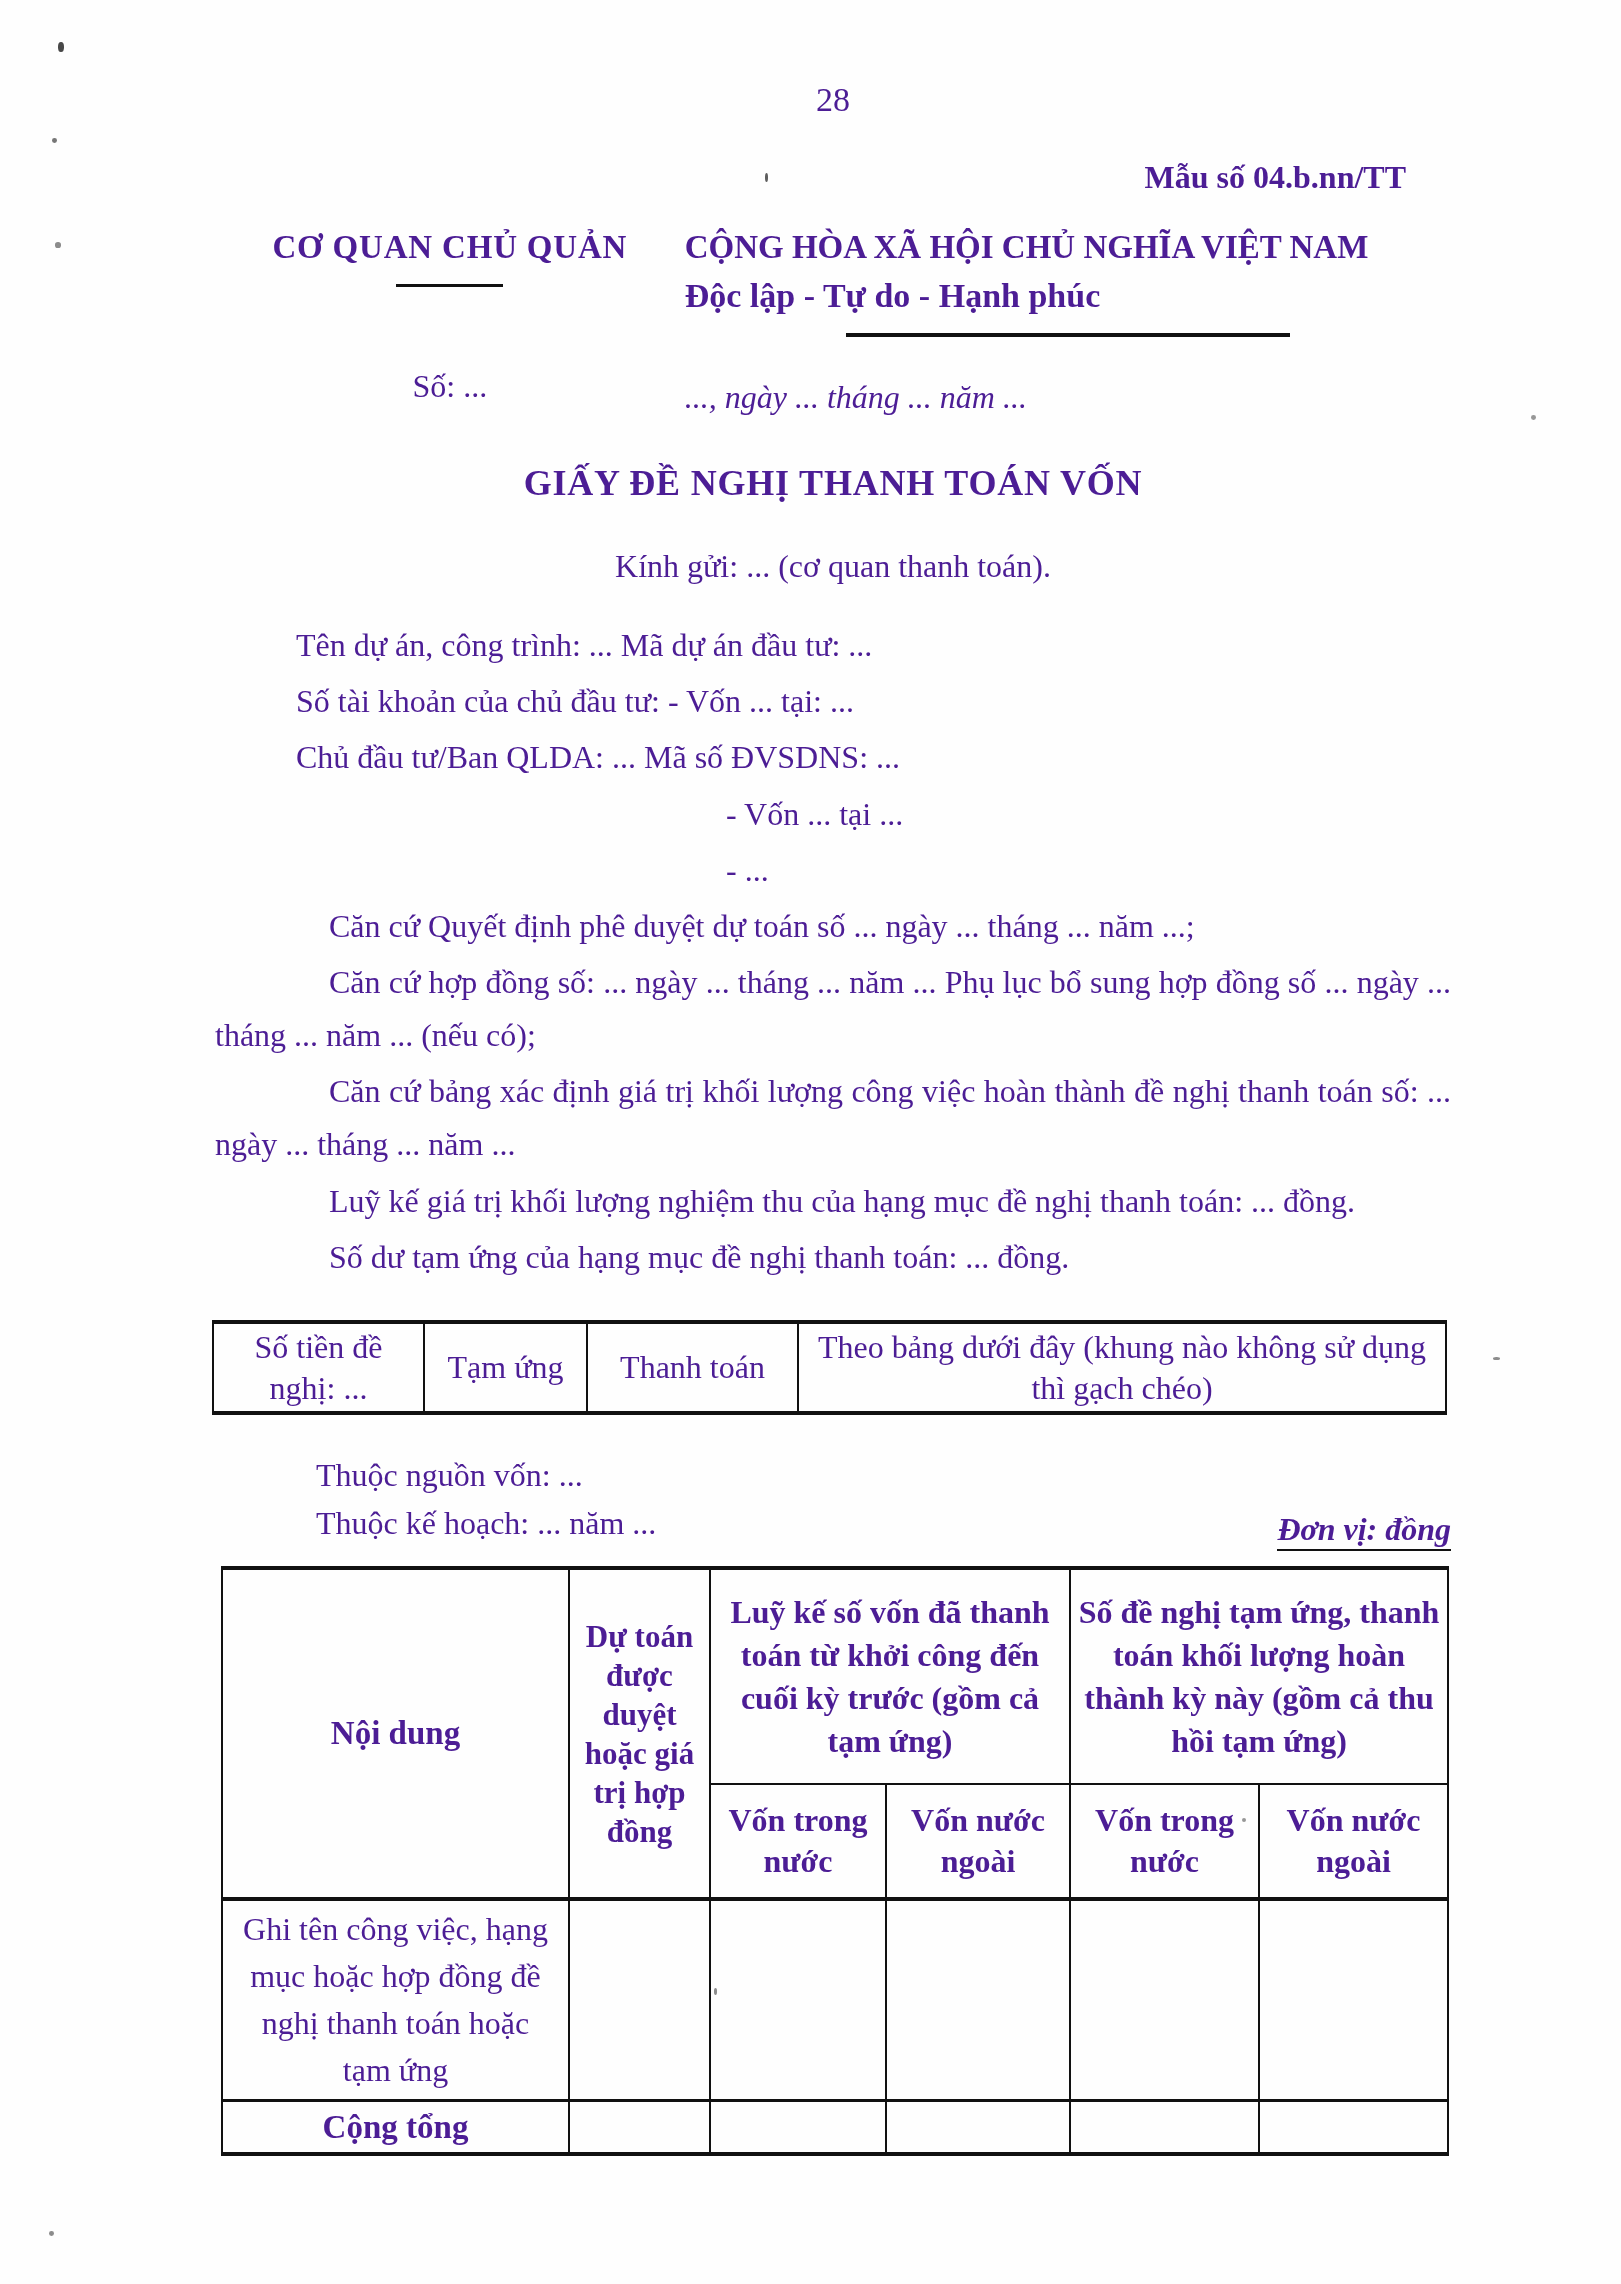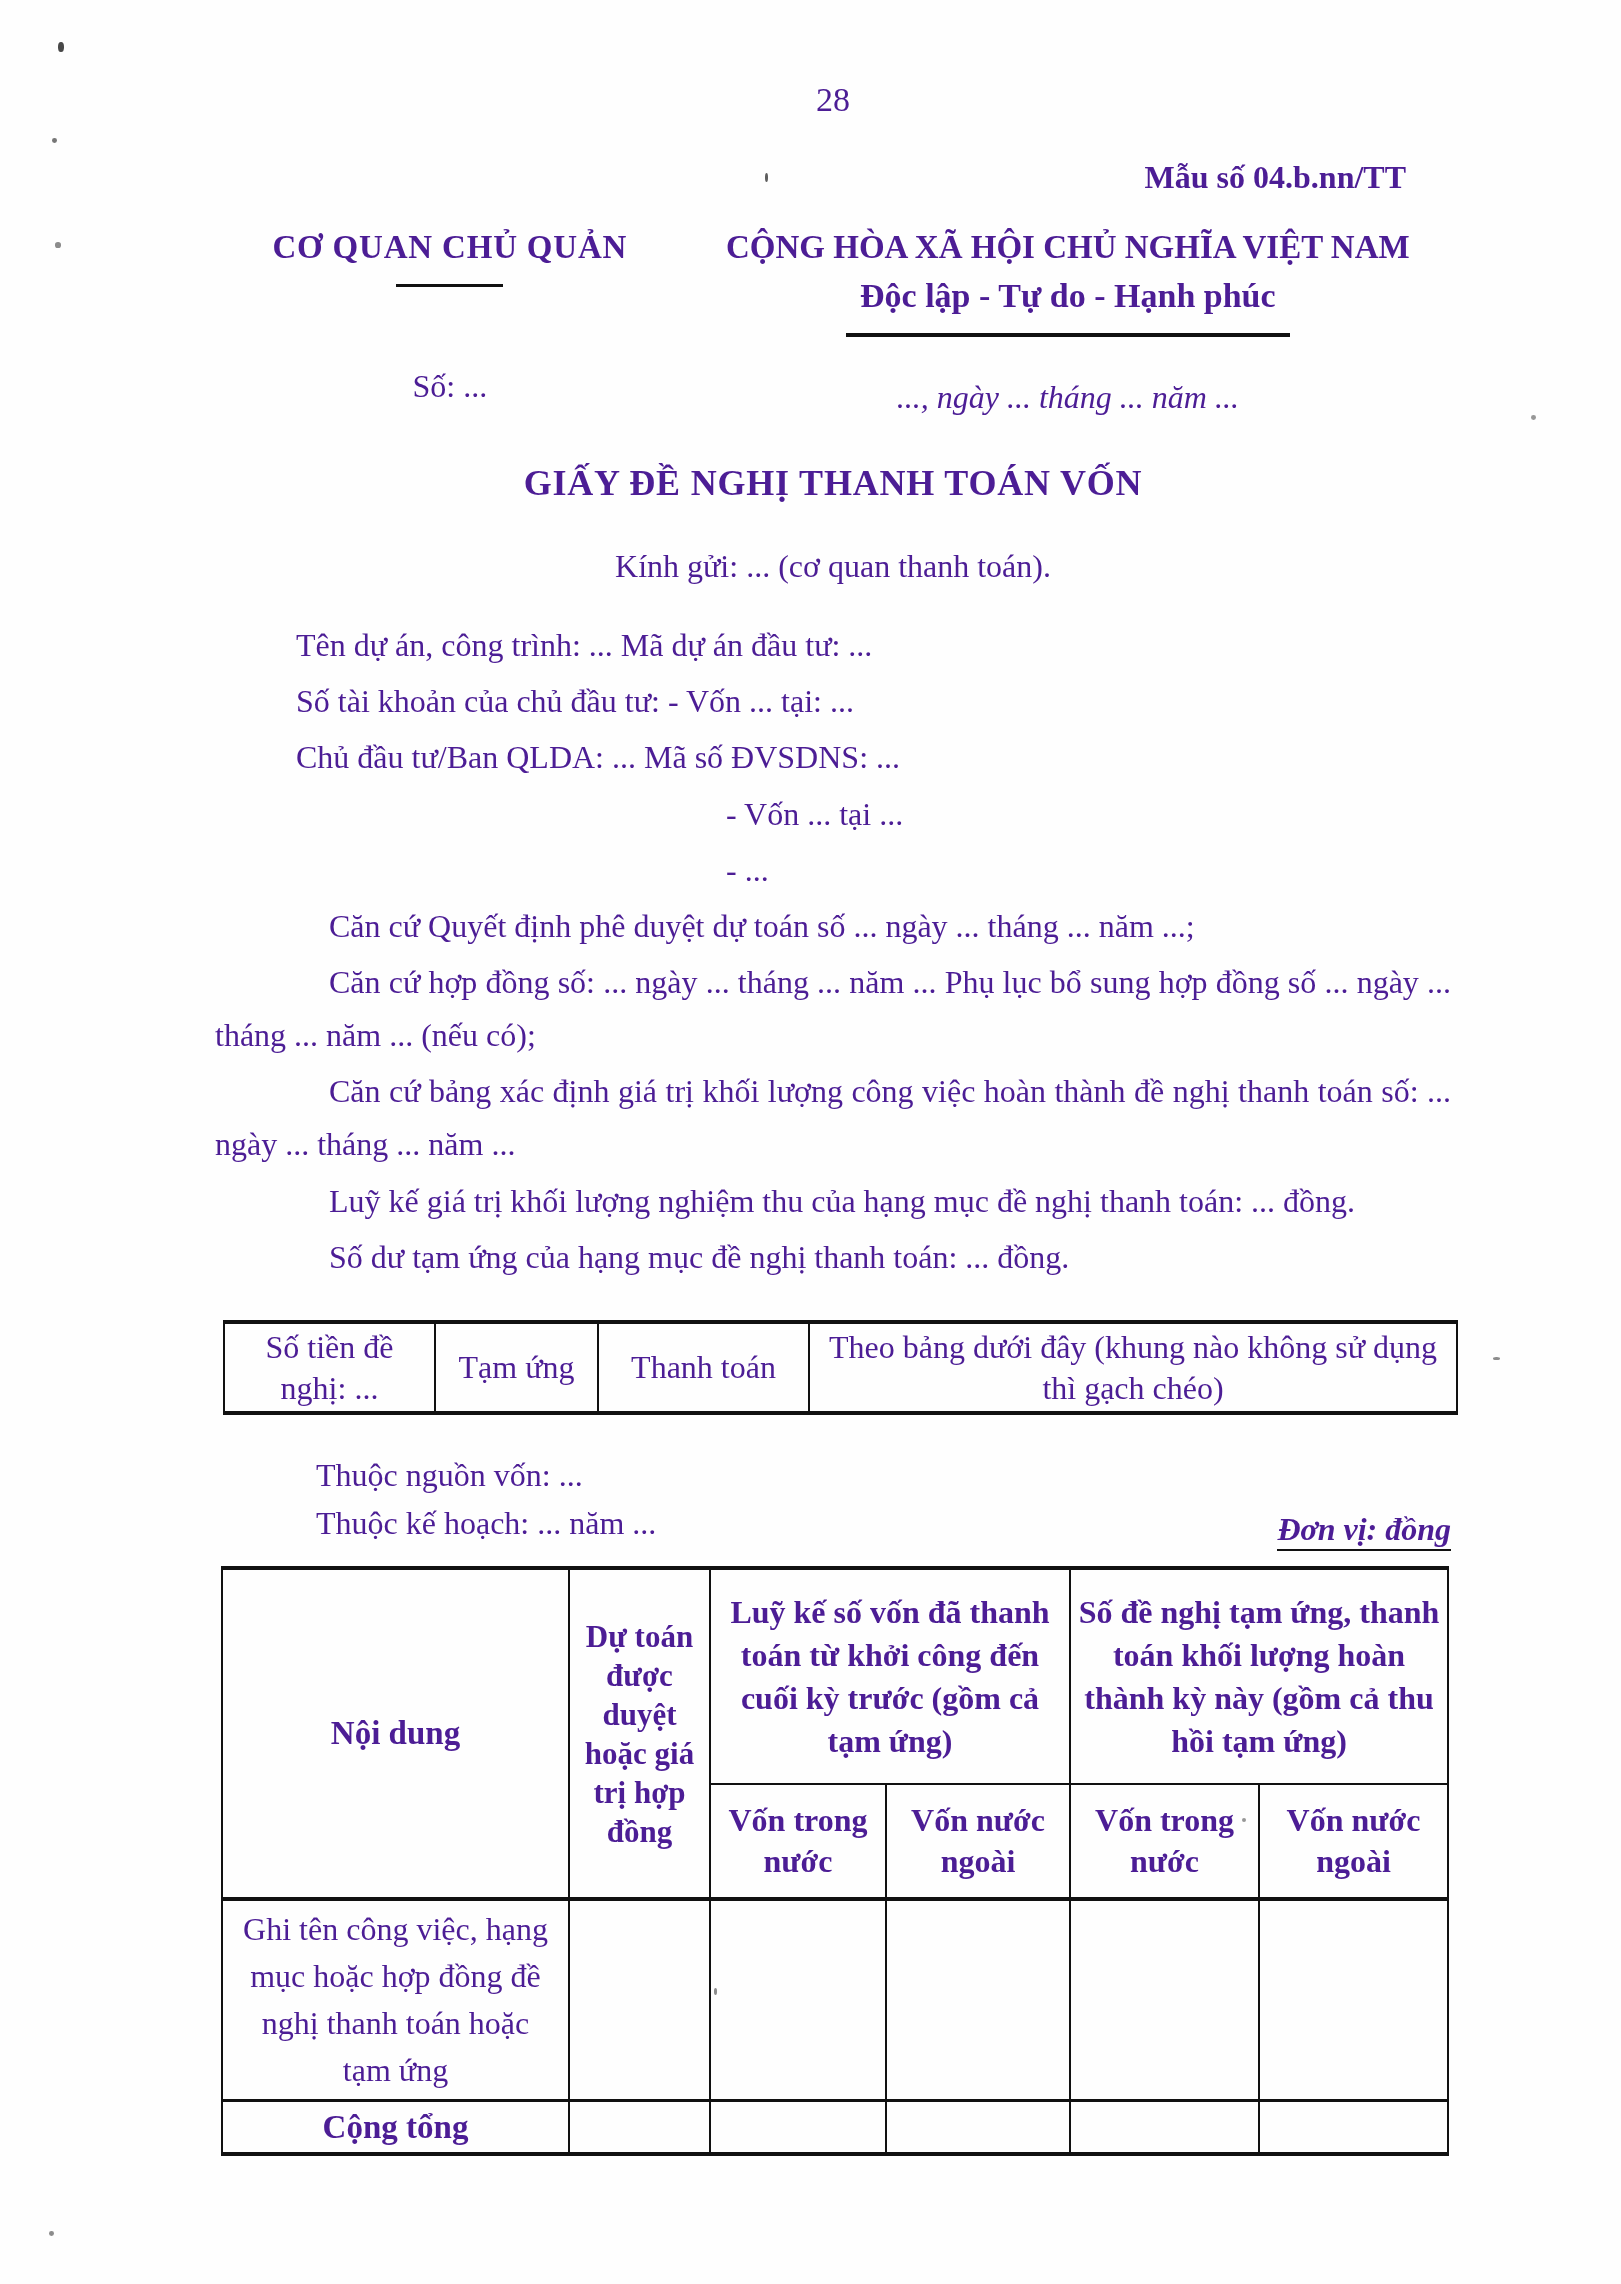--- a/index.html
+++ b/index.html
@@ -13,21 +13,21 @@
     overflow:hidden;
   }
   .abs { position:absolute; }
 
   
   .pageno { top:81px; left:215px; width:1236px; text-align:center; font-size:34px; }
   .formcode { top:159px; left:215px; width:1236px; text-align:right; padding-right:45px; font-weight:bold; font-size:32px; }
 
   .hdr { top:229px; left:215px; width:1236px; display:flex; }
   .hdr-left  { width:38%; text-align:center; }
-  .hdr-right { width:62%; text-align:center; }
+  .hdr-right { width:62%; }
   .org   { font-size:33px; font-weight:bold; letter-spacing:0.8px; }
   .rule-org { width:107px; height:3.2px; background:#111; margin:18px auto 0; }
   .so    { margin-top:81px; font-size:32px; }
   .nat   { font-size:33px; font-weight:bold; }
   .motto { font-size:34px; font-weight:bold; margin-top:11.4px; }
   .rule-motto { width:444px; height:3.2px; background:#111; margin:18px auto 0; }
   .dateline { font-style:italic; font-size:32px; margin-top:42px; }
 
   .title   { top:462px; left:215px; width:1236px; text-align:center; font-weight:bold; font-size:36px; letter-spacing:0.8px; }
   .kinhgui { top:548px; left:215px; width:1236px; text-align:center; font-size:32px; }
@@ -38,21 +38,21 @@
   .ind100 { text-indent:81px; }
   .ind140 { text-indent:114px; }
   .sub    { margin-left:511px !important; text-align:left !important; }
 
   
   .amount-table {
     top:1320px; left:212px; width:1235px;
     border-collapse:collapse; table-layout:fixed;
     font-size:32px;
   }
-  .amount-table { border:2.4px solid #111; border-top-width:4.9px; border-bottom-width:4px;margin-left:11px; }
+  .amount-table { border:2.4px solid #111; border-top-width:4.9px; border-bottom-width:4px; }
   .amount-table td {
     border:2.4px solid #111;
     text-align:center; vertical-align:middle;
     height:91px; line-height:41px; padding:1.6px 6.5px;
   }
 
   .thuoc { top:1451px; left:215px; width:1236px; font-size:32px; }
   .thuoc div { line-height:48px; margin-left:101px; }
 
   .donvi { top:1511px; left:215px; width:1236px; text-align:right; font-size:32px; }

